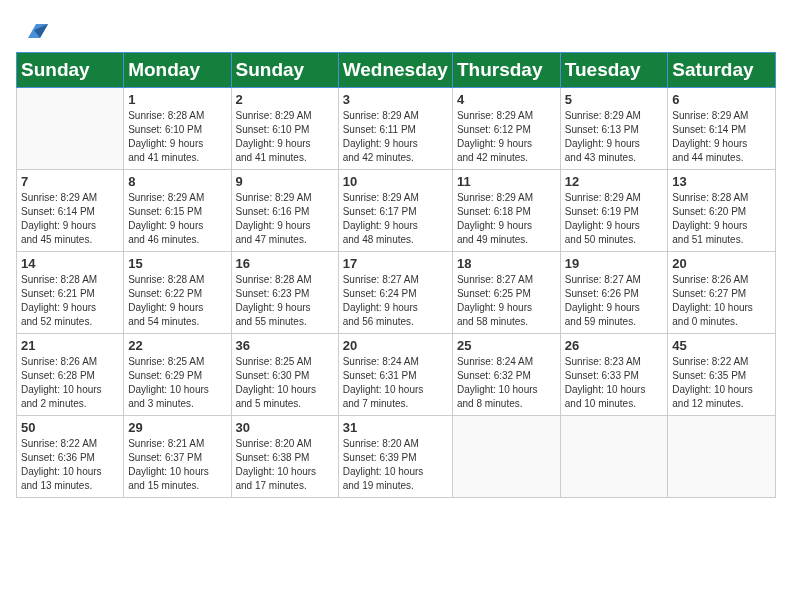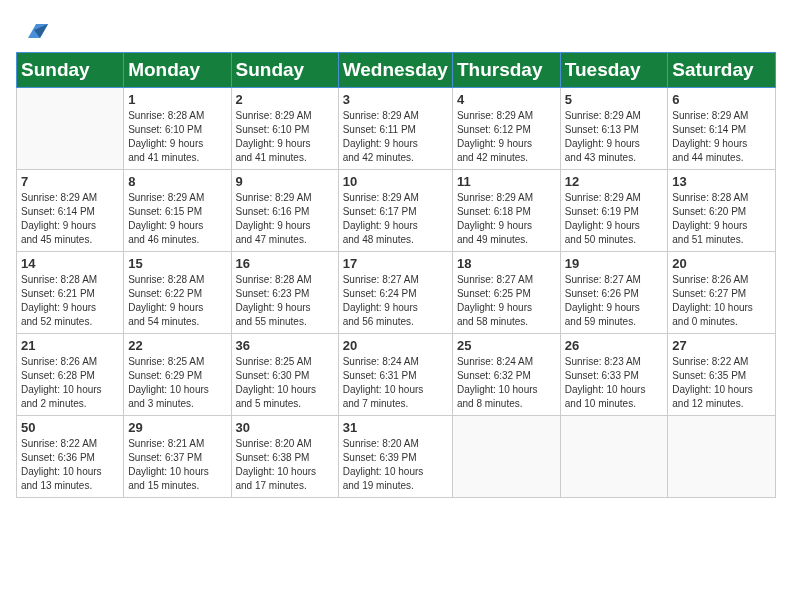--- a/index.html
+++ b/index.html
@@ -224,21 +224,21 @@
         </td>
         <td>
           <span class="day-number">25</span>
           <div class="day-info">Sunrise: 8:24 AM<br>Sunset: 6:32 PM<br>Daylight: 10 hours<br>and 8 minutes.</div>
         </td>
         <td>
           <span class="day-number">26</span>
           <div class="day-info">Sunrise: 8:23 AM<br>Sunset: 6:33 PM<br>Daylight: 10 hours<br>and 10 minutes.</div>
         </td>
         <td>
-          <span class="day-number">27</span>
+          <span class="day-number">45</span>
           <div class="day-info">Sunrise: 8:22 AM<br>Sunset: 6:35 PM<br>Daylight: 10 hours<br>and 12 minutes.</div>
         </td>
       </tr>
       <tr>
         <td>
           <span class="day-number">50</span>
           <div class="day-info">Sunrise: 8:22 AM<br>Sunset: 6:36 PM<br>Daylight: 10 hours<br>and 13 minutes.</div>
         </td>
         <td>
           <span class="day-number">29</span>

